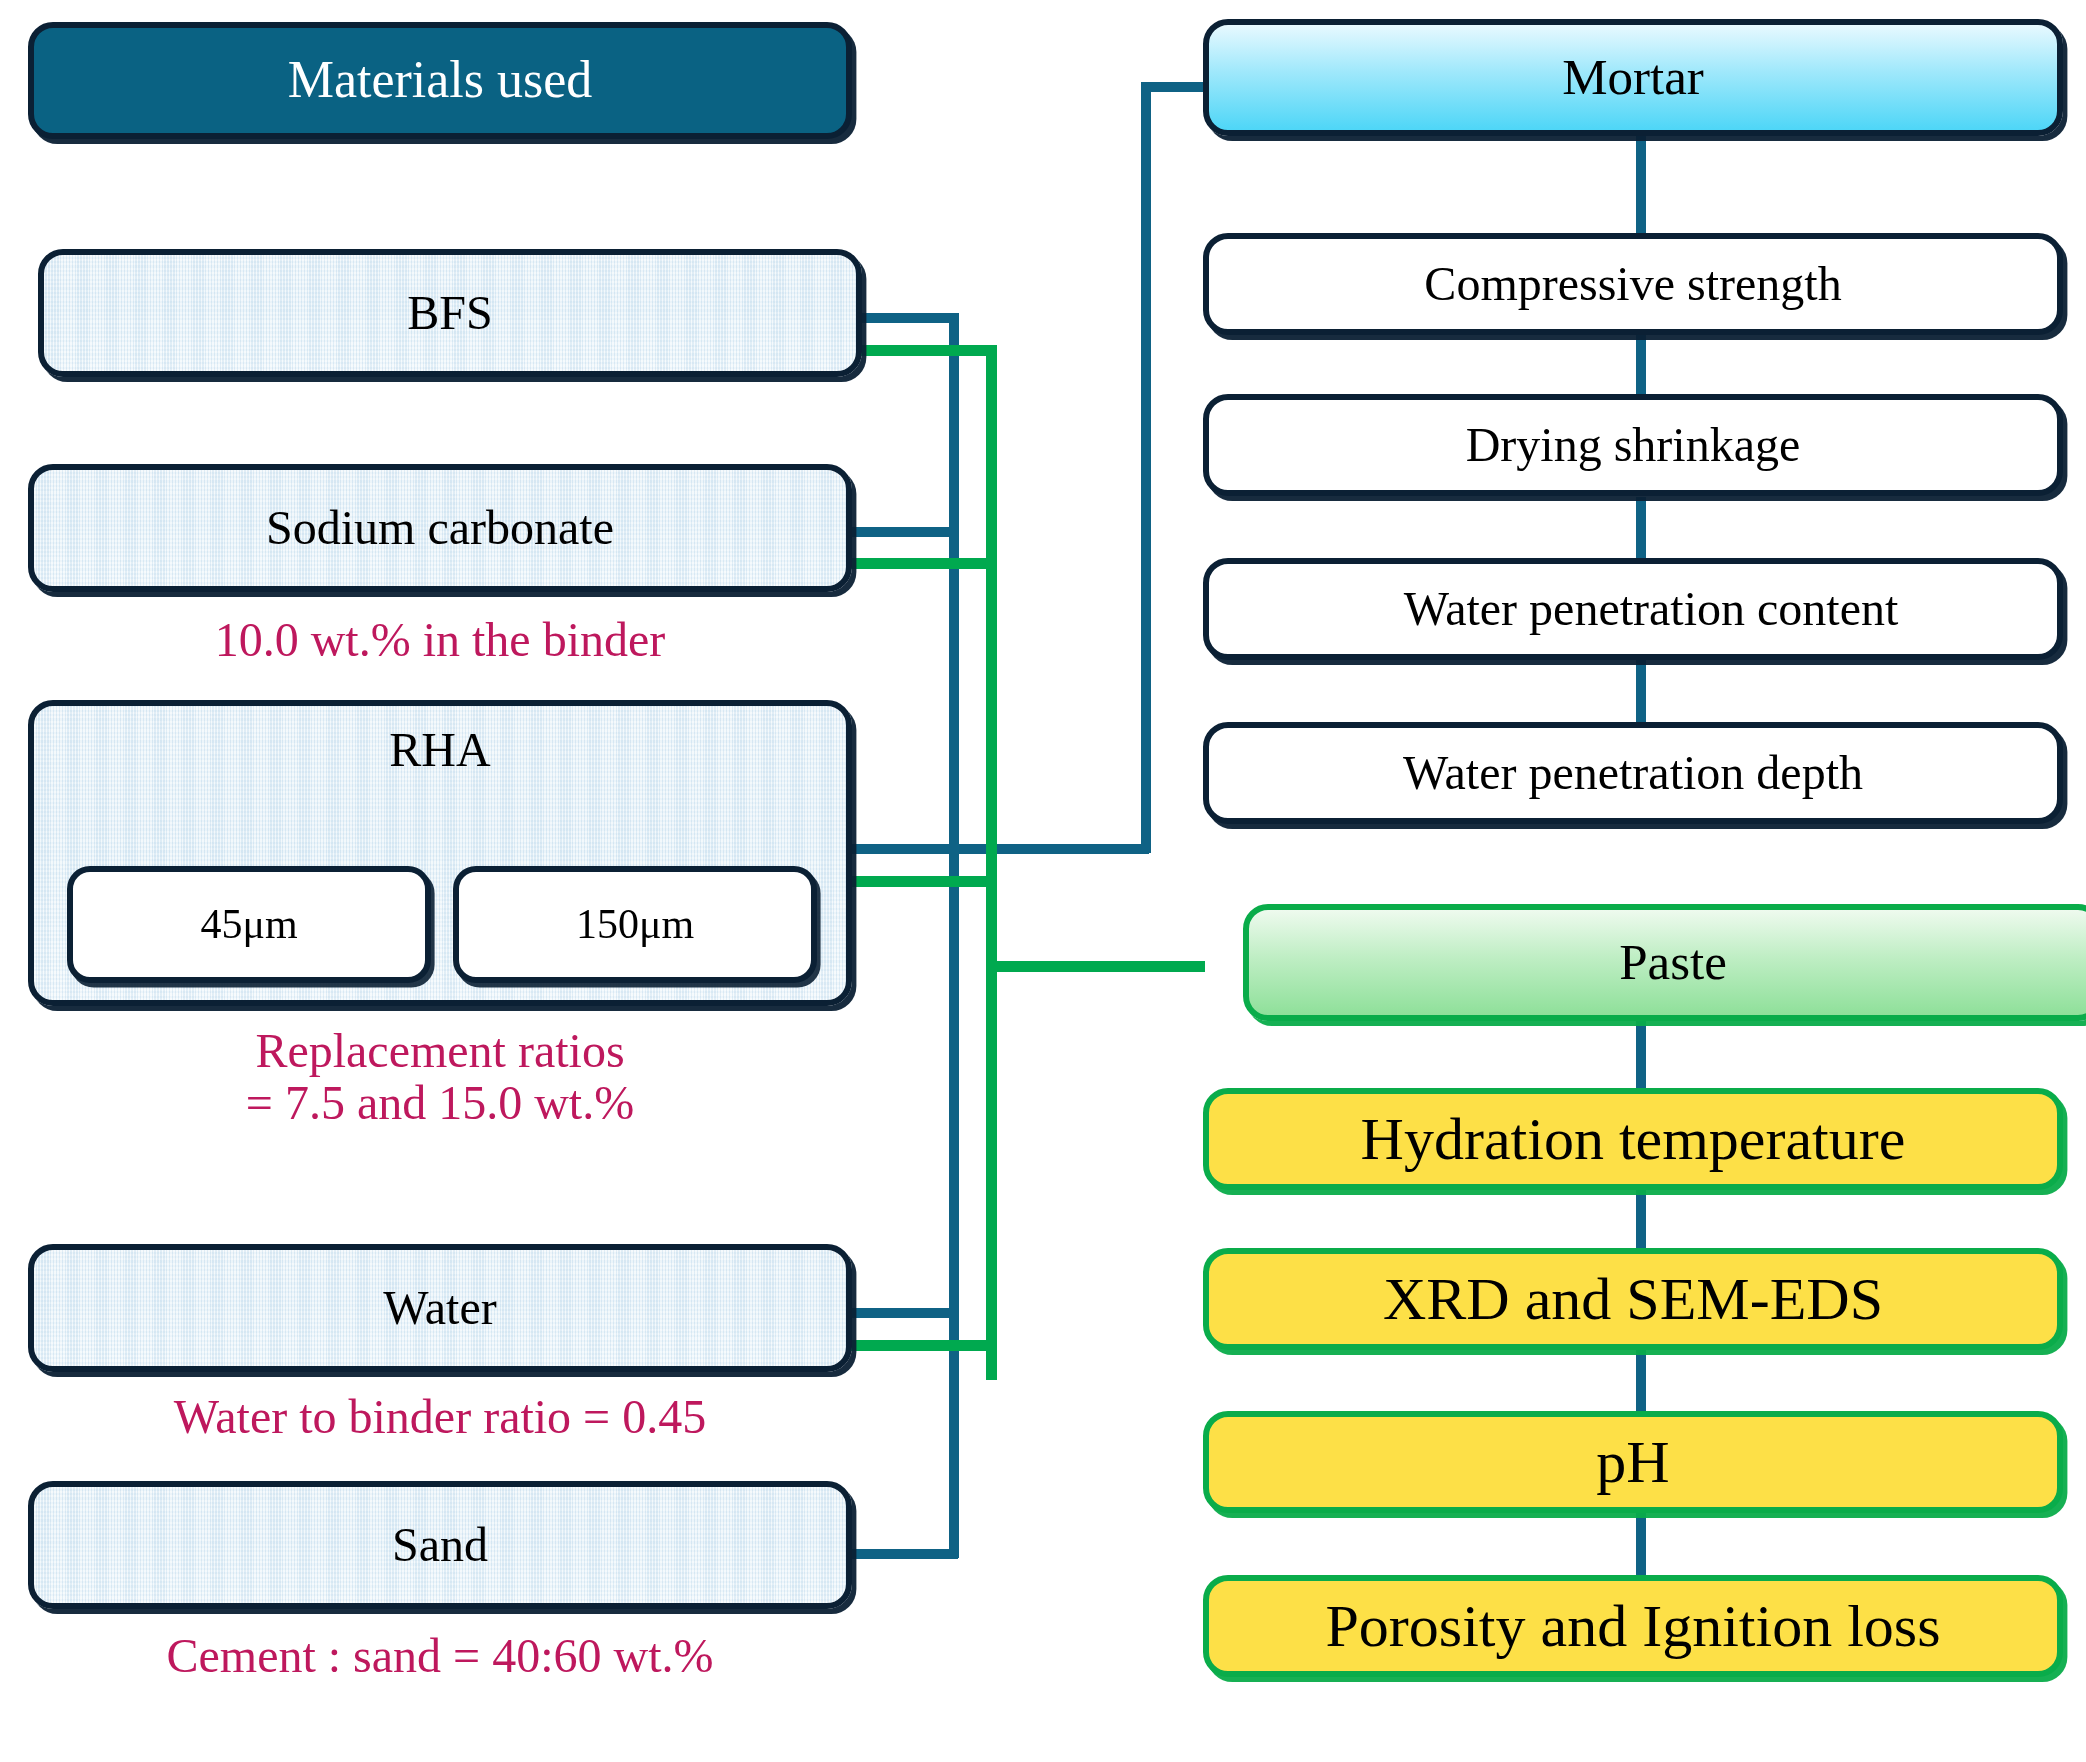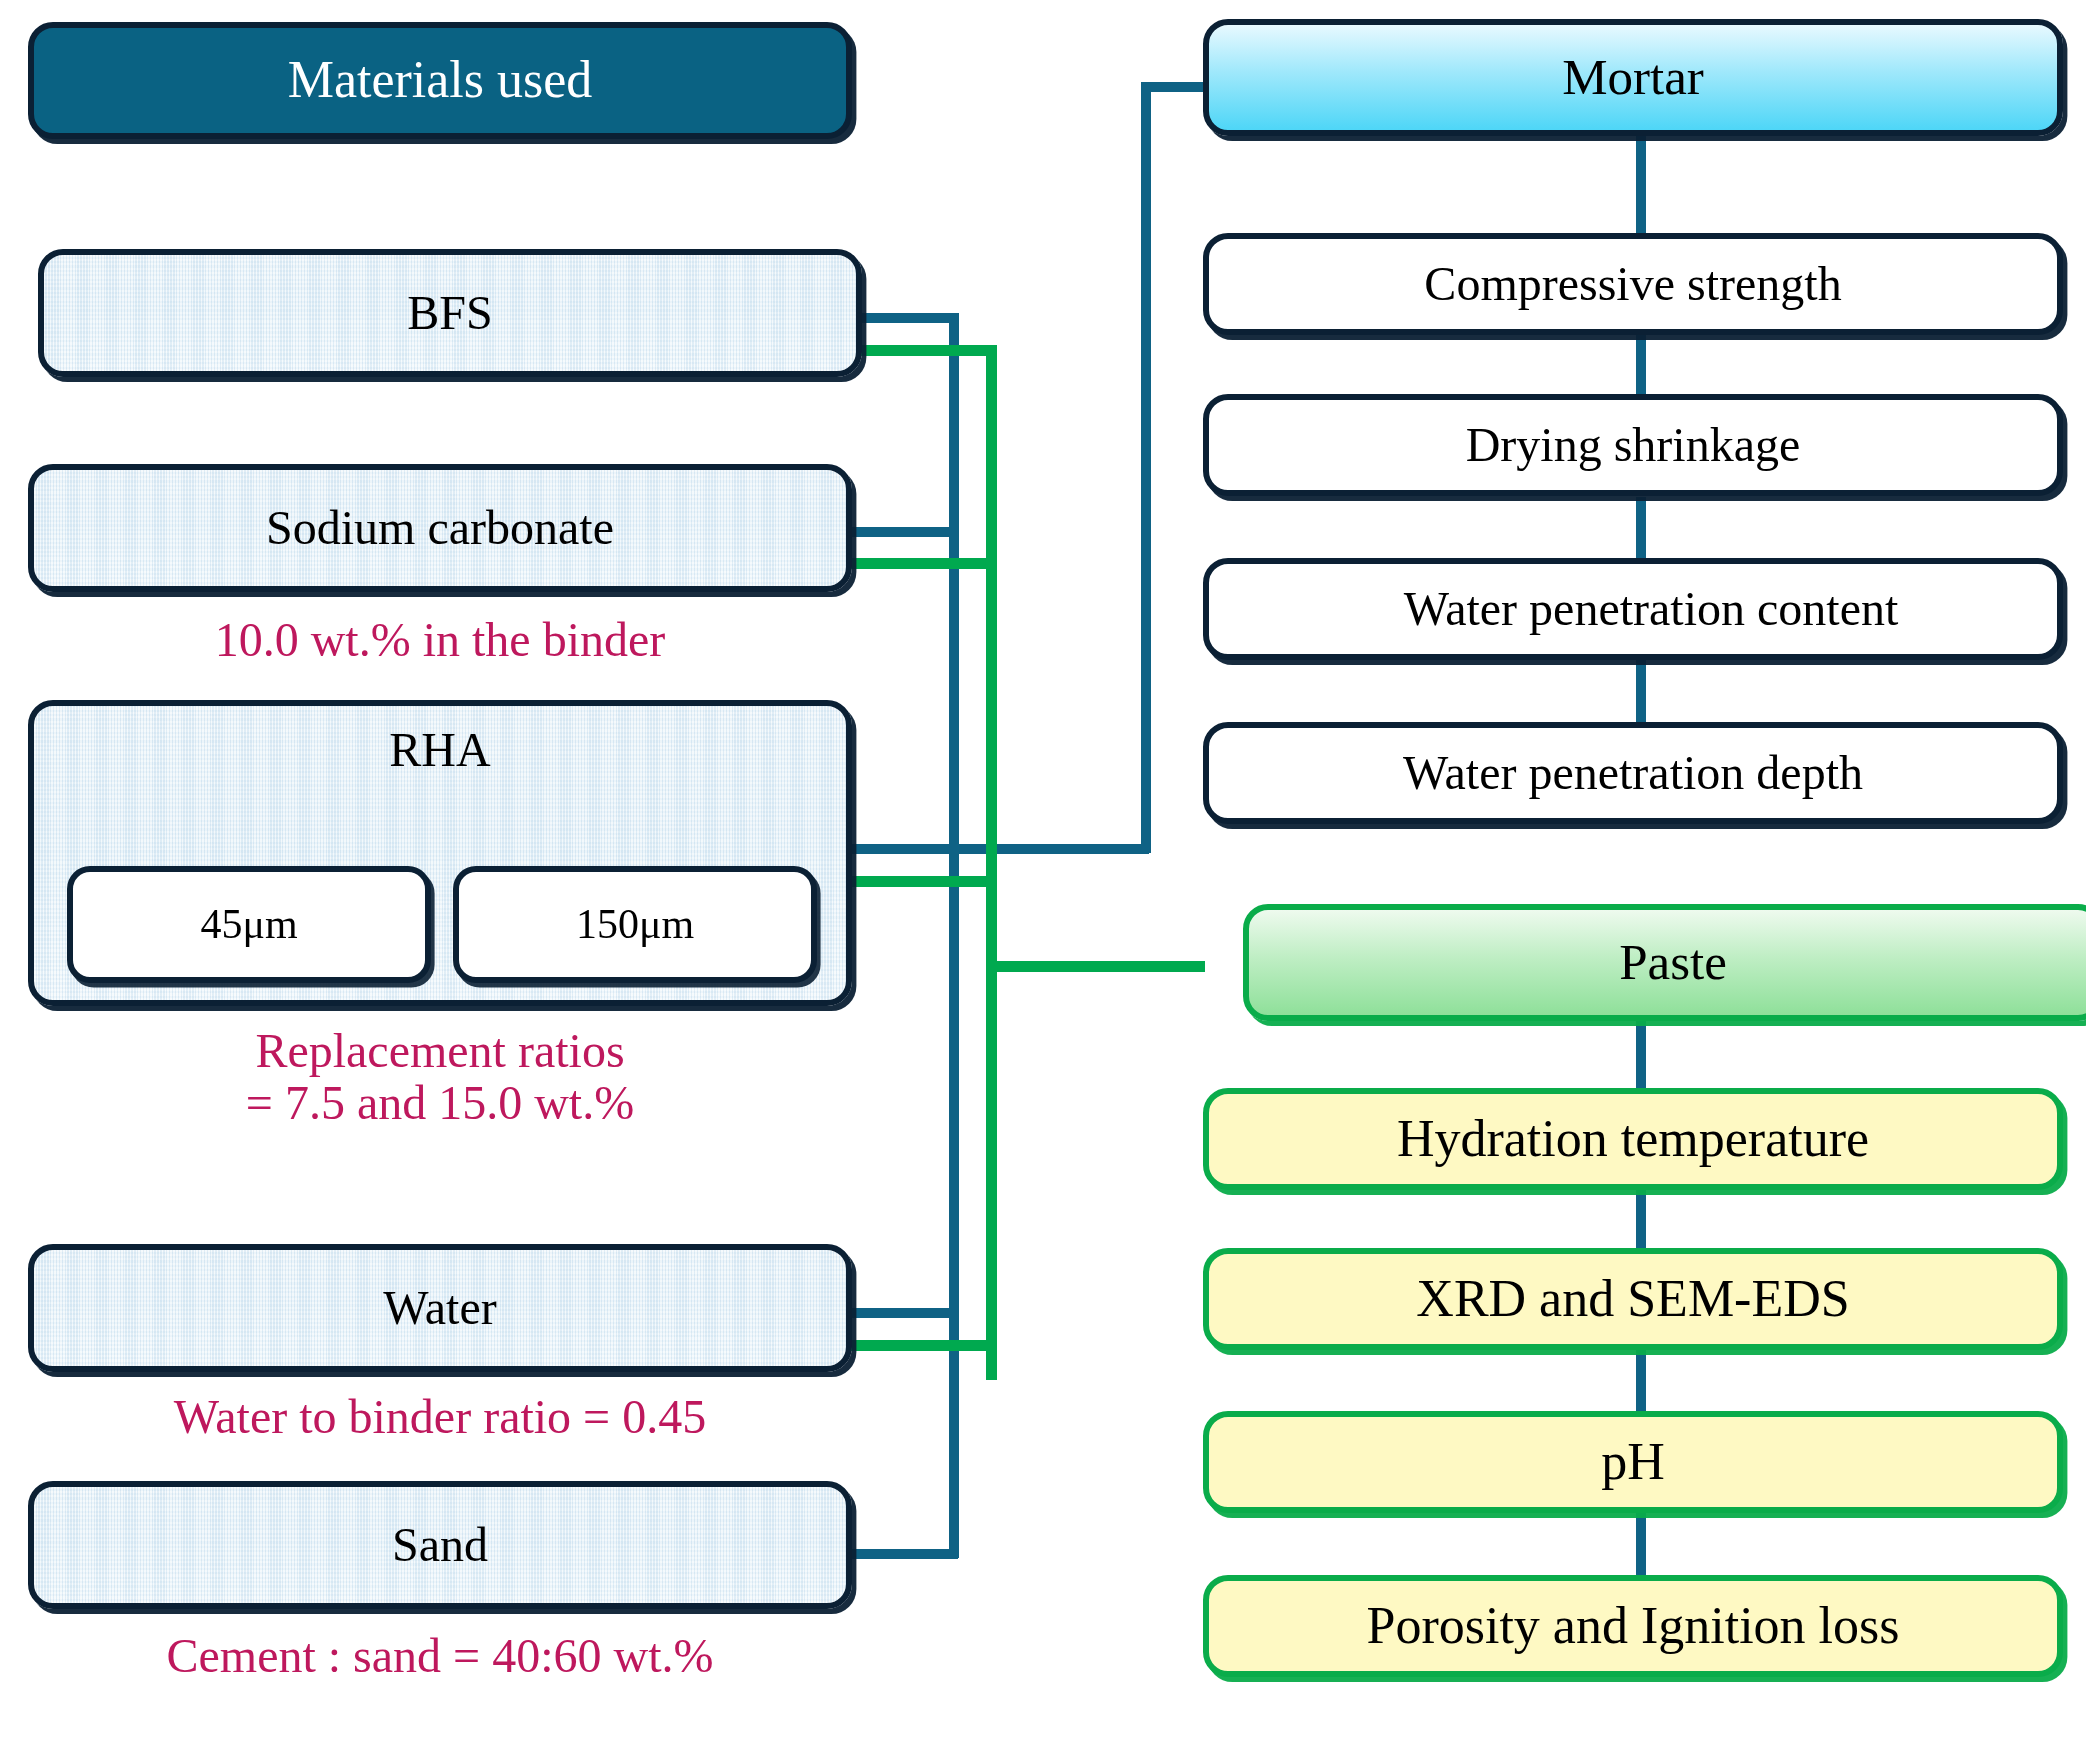--- a/index.html
+++ b/index.html
@@ -65,23 +65,23 @@
   }
   
   .testn{
     background:#ffffff;
     border:6.6px solid #0b2034;
     font-size:48px;
     box-shadow:4.4px 5.1px 0 rgba(11,32,52,0.95);
   }
   
   .testg{
-    background:#fef9c3;
+    background:#fde047;
     border:6.6px solid #0aac4a;
-    font-size:52px;
+    font-size:60px;
     box-shadow:4.4px 5.1px 0 rgba(10,172,74,0.95);
   }
 
   
   .cap{
     position:absolute;
     font-size:48px;
     color:#be185d;
     line-height:1.08;
     white-space:pre-line;

